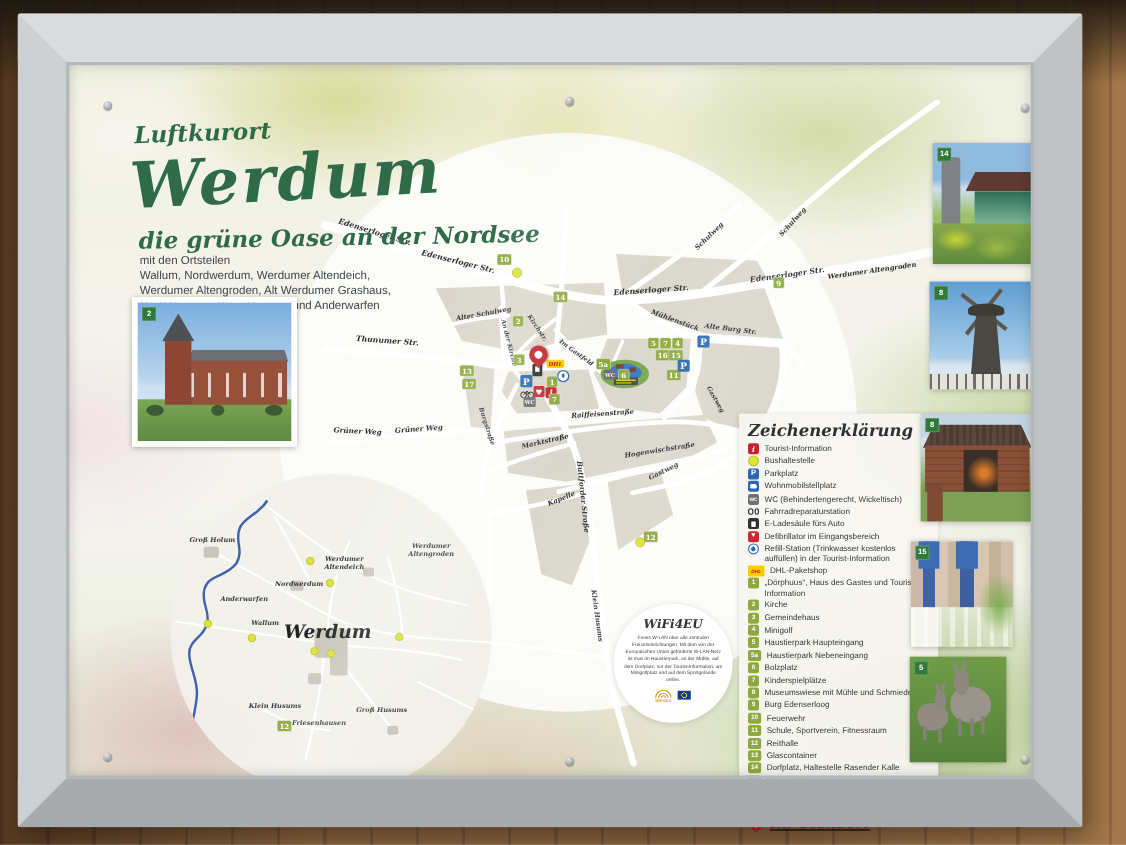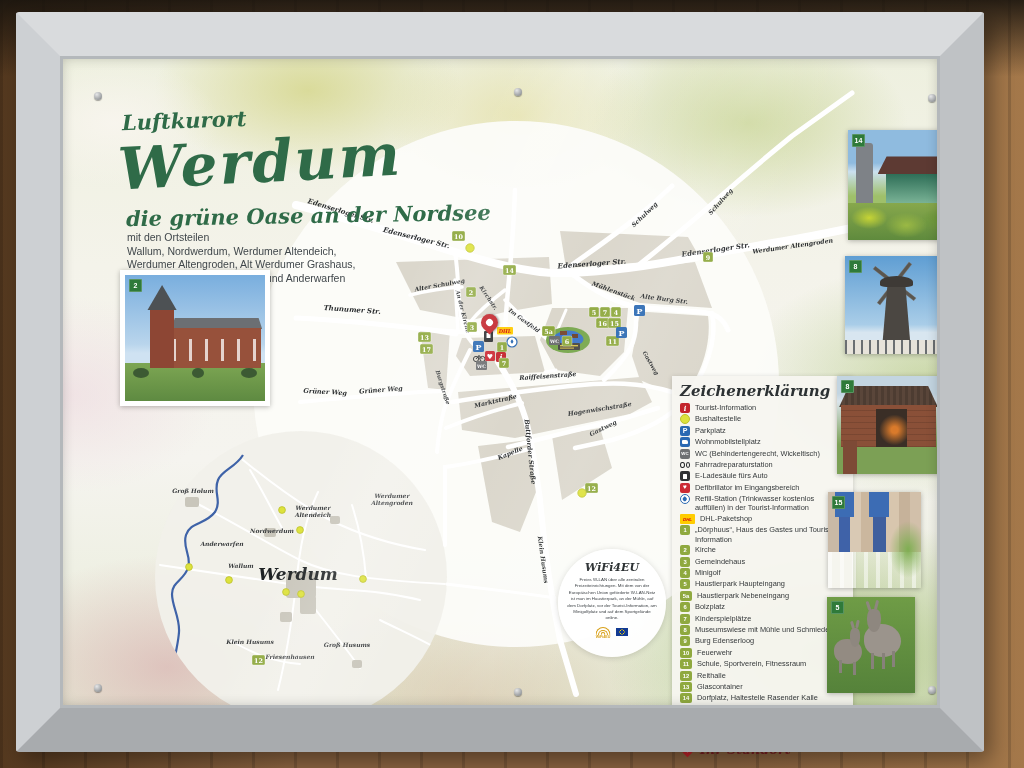--- a/index.html
+++ b/index.html
@@ -54,21 +54,21 @@
   .ic-bike::before,.ic-bike::after{content:"";width:4px;height:4px;border:1px solid #26292b;border-radius:50%;}
   .ic-bike::after{margin-left:1px;}
   .ic-ev{background:#2f3133;}
   .ic-ev::before{content:"";width:3.5px;height:5px;background:#fff;border-radius:0.5px;}
   .ic-defib{background:#cc2a33;font-size:6.5px;line-height:1;}
   .ic-refill{background:#fff;border:1.2px solid #2a69b2;border-radius:50%;width:8px;height:8px;}
   .ic-refill::before{content:"";width:3.5px;height:3.5px;background:#2a69b2;border-radius:0 50% 50% 50%;transform:rotate(45deg);}
   .ic-dhl{background:#ffcc00;color:#d40511;font:italic bold 4.4px "Liberation Sans",sans-serif;width:15px;border-radius:1px;}
   .ic-num{background:#8fa93f;font-size:5.8px;}
   .ic-num.wide{width:12px;}
-  .standort{display:flex;align-items:center;gap:7px;margin-top:4px;}
+  .standort{display:flex;align-items:center;gap:7px;margin-top:4px;text-decoration:underline;}
   .pin-s{width:11px;height:11px;background:#c3242b;border-radius:50% 50% 50% 0;transform:rotate(-45deg);flex:none;margin-left:2px;position:relative;}
   .pin-s::after{content:"";position:absolute;inset:3.2px;background:#fff;border-radius:50%;}
   .standort span.txt{font:italic bold 13px "DejaVu Serif",serif;color:#7c2024;}
   
   .pin{position:absolute;left:481px;top:314px;width:17px;height:17px;background:#c3242b;border-radius:50% 50% 50% 0;
     transform:rotate(-45deg);box-shadow:1px 1px 2px rgba(0,0,0,.35);}
   .pin::after{content:"";position:absolute;inset:5px;background:#fff;border-radius:50%;}
   
   .wifi{position:absolute;left:558px;top:549px;width:108px;height:108px;border-radius:50%;background:rgba(255,255,255,.96);
     box-shadow:0 1px 6px rgba(0,0,0,.15);text-align:center;padding:10px 9px 0 9px;box-sizing:border-box;}

